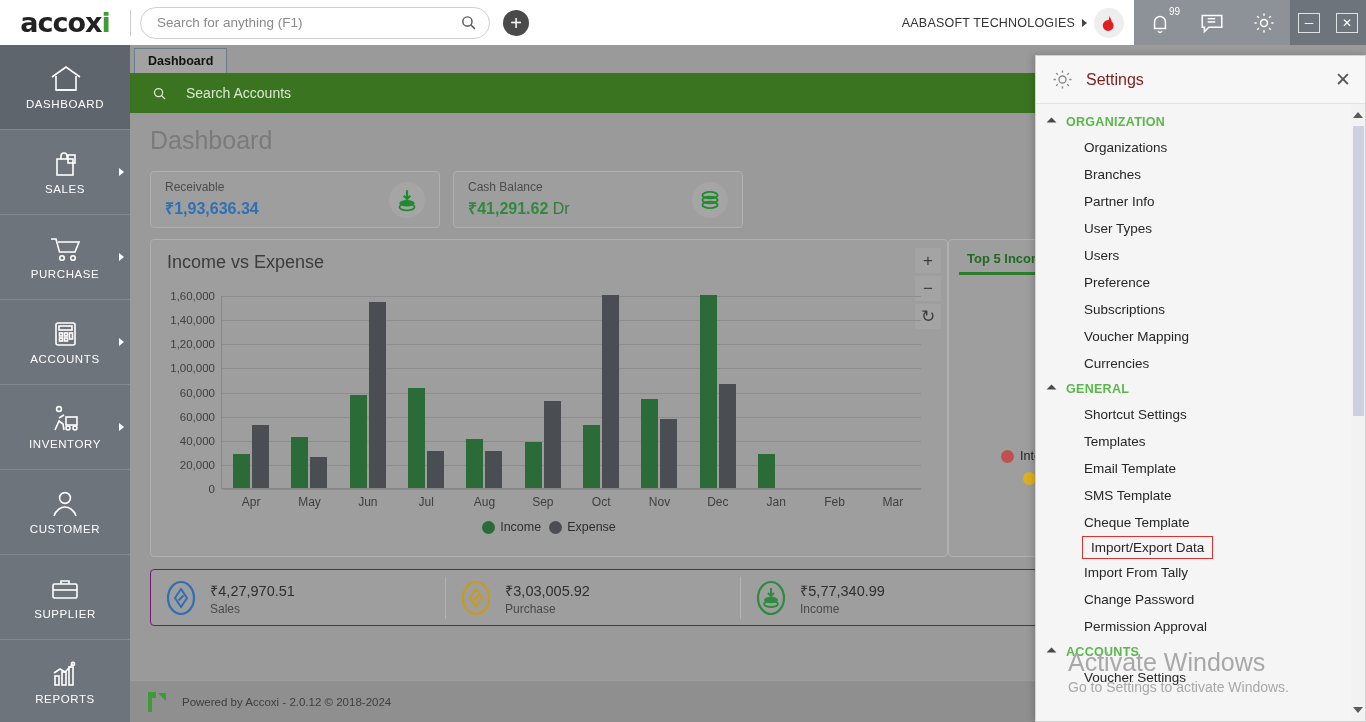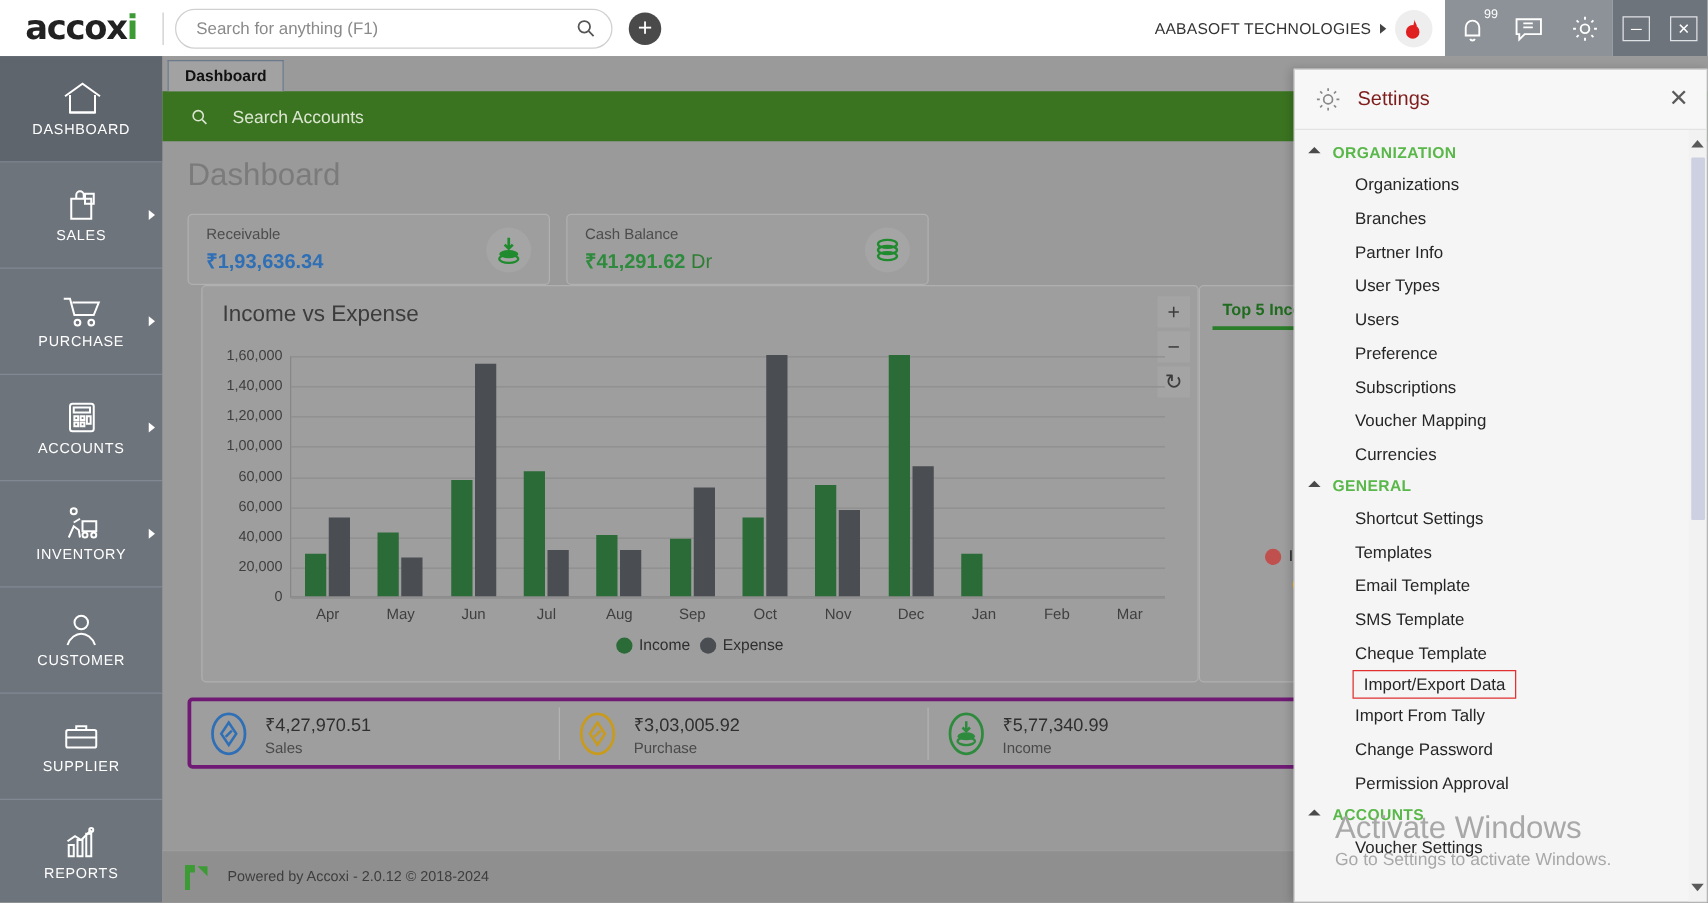--- a/index.html
+++ b/index.html
@@ -55,21 +55,21 @@
   .org-user .ou-label { font-size: 12.5px; color: #333; letter-spacing: .2px; }
   .ou-caret {
     width: 0; height: 0; border-left: 5px solid #444;
     border-top: 4px solid transparent; border-bottom: 4px solid transparent;
   }
   .avatar {
     width: 30px; height: 30px; border-radius: 50%; background: #eee;
     display: flex; align-items: center; justify-content: center;
   }
   .tb-icons {
-    width: 134px; height: 45px; background: #8d9298; display: flex;
+    width: 156px; height: 45px; background: #8d9298; display: flex;
     align-items: center; justify-content: space-around;
   }
   .tb-icon { position: relative; width: 26px; height: 26px; cursor: pointer; }
   .badge99 {
     position: absolute; top: -4px; right: -7px; font-size: 10px; color: #fff;
     font-family: "Liberation Sans", sans-serif;
   }
   .tb-wins {
     width: 76px; height: 45px; background: #6e747c; display: flex;
     align-items: center; justify-content: space-around;
@@ -154,21 +154,21 @@
   .kpi-txt { flex: 1; }
   .kpi-title { font-size: 12px; color: #4c4c4c; margin-bottom: 3px; }
   .kpi-val { font-size: 16px; font-weight: bold; }
   .kpi-suffix { font-size: 16px; font-weight: normal; color: #2e7d32; }
   .kpi-ico {
     width: 36px; height: 36px; border-radius: 50%; background: #a5a5a5;
     display: flex; align-items: center; justify-content: center;
   }
 
   
-  .panels { display: flex; padding: 0 31px; }
+  .panels { display: flex; padding: 0 20px; margin-top: 11px; }
   .chartcard {
     position: relative; width: 798px; height: 318px; background: #9e9e9e;
     border: 1px solid #b0b0b0; border-radius: 4px;
   }
   .chart-title {
     position: absolute; left: 16px; top: 12px; font-size: 18px; color: #3c3c3c;
   }
   .chart-tools { position: absolute; right: 6px; top: 8px; }
   .ctool {
     width: 26px; height: 25px; background: #a4a4a4; margin-bottom: 3px;
@@ -212,21 +212,21 @@
     font-size: 13px; font-weight: bold; color: #1f6b1f;
     border-bottom: 3px solid #2a7d2a;
   }
   .t5-legend { position: absolute; left: 52px; bottom: 62px; }
   .t5-li { display: flex; align-items: center; gap: 6px; font-size: 12.5px; color: #222; margin-bottom: 9px; }
   .t5-dot { width: 13px; height: 13px; border-radius: 50%; }
 
   
   .summary {
     margin: 12px 20px 0 20px; height: 57px; background: #9e9e9e;
-    border: 3px solid #701a75; border-radius: 4px; display: flex;
+    border: 1px solid #701a75; border-radius: 4px; display: flex;
     align-items: center;
   }
   .sum-item {
     width: 295px; height: 42px; display: flex; align-items: center; gap: 13px;
     padding-left: 14px; border-right: 1px solid #b3b3b3;
   }
   .sum-item:last-child { border-right: 0; }
   .sum-ico { width: 32px; height: 38px; flex-shrink: 0; }
   .sum-v { font-size: 14.5px; color: #2f2f2f; }
   .sum-l { font-size: 12px; color: #4a4a4a; margin-top: 2px; }

